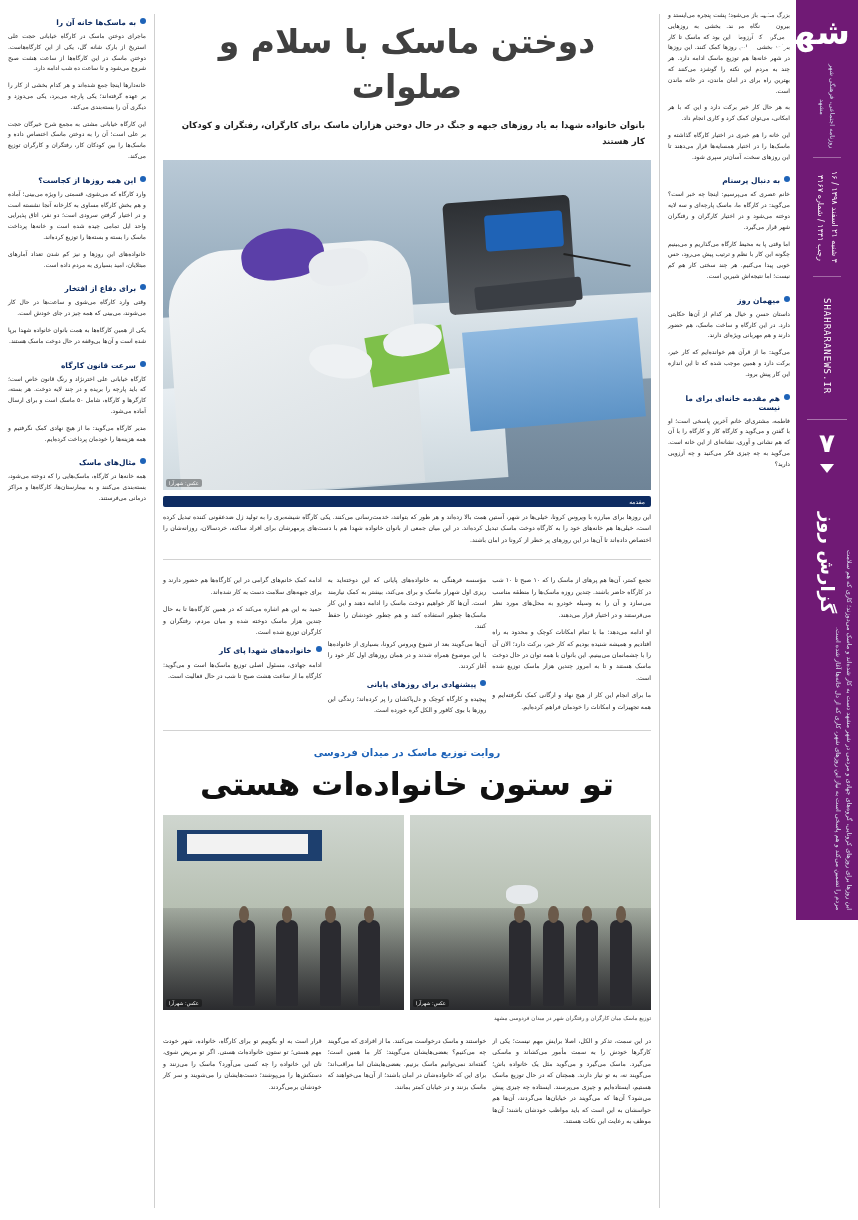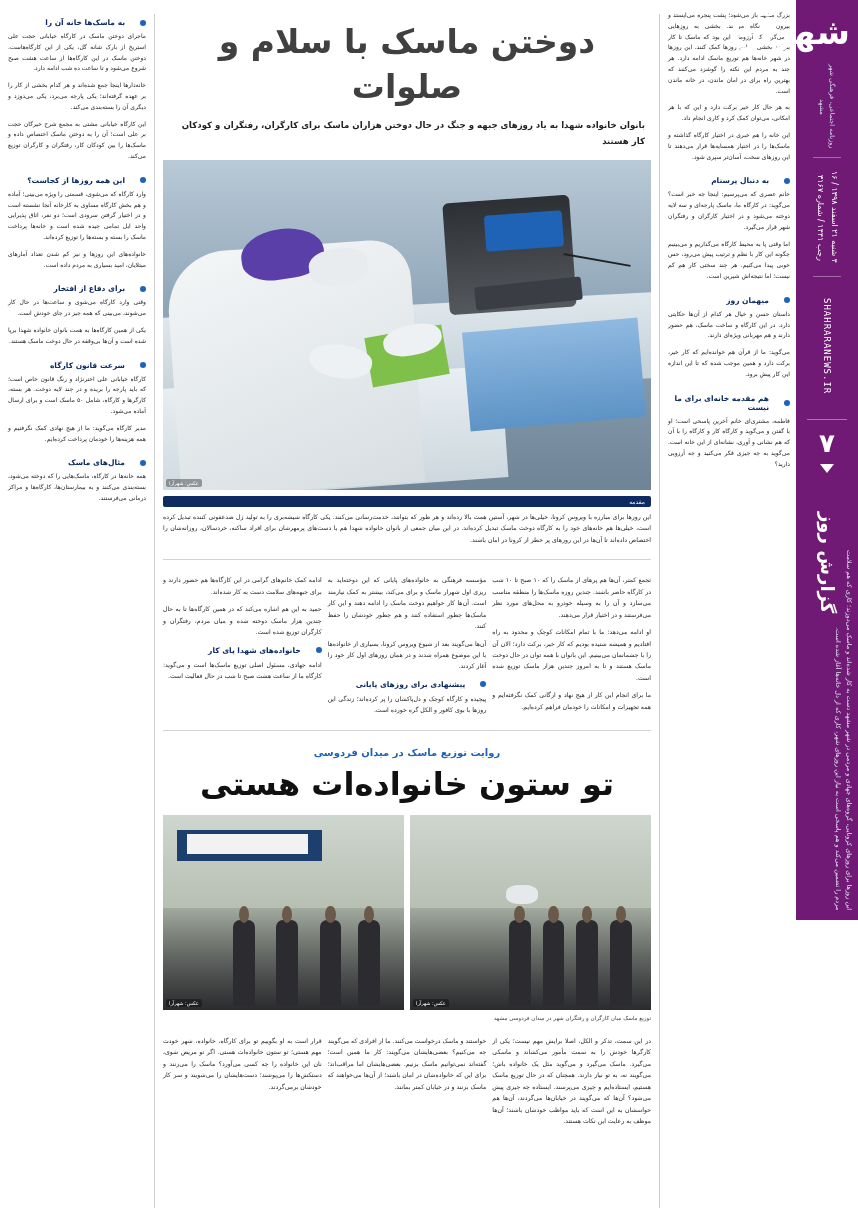--- a/index.html
+++ b/index.html
@@ -140,22 +140,21 @@
     line-height: 1.85;
     text-align: justify;
     margin: 0 0 6px 0;
     color: #232323;
     direction: rtl;
   }
   .col-right-narrow p.body, .col-left-narrow p.body { font-size: 6px; line-height: 1.8; }
 
   .sub-head {
     display: flex;
-    align-items: center;
-    gap: 15px;
+    gap: 4px;
     margin: 8px 0 4px;
     direction: rtl;
   }
   .sub-head .bullet {
     width: 6px; height: 6px; border-radius: 50%;
     background: #1e63b8; flex: 0 0 6px;
   }
   .sub-head .t {
     font-size: 7.5px;
     font-weight: bold;

